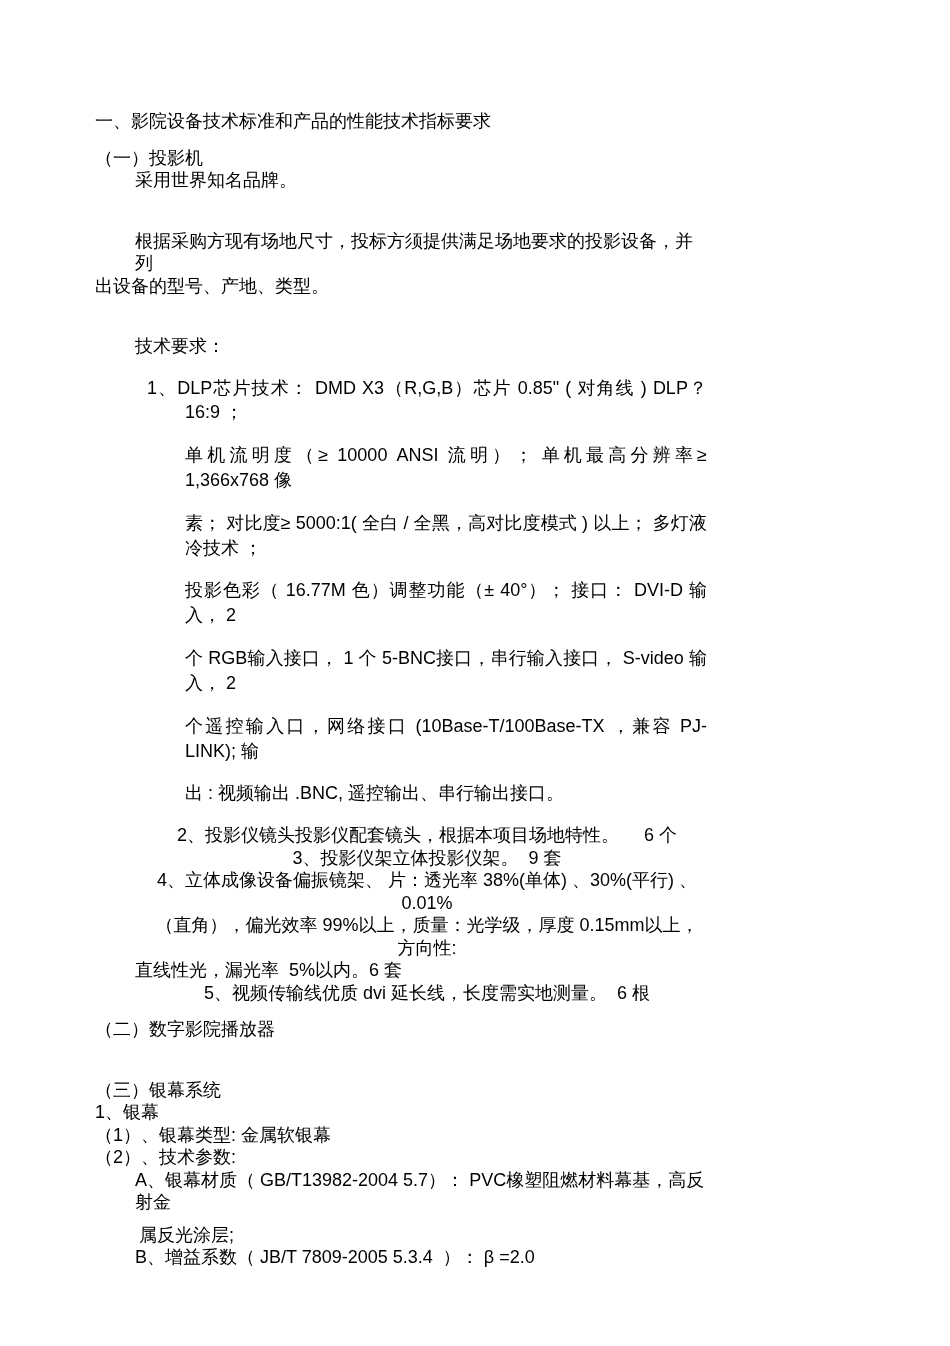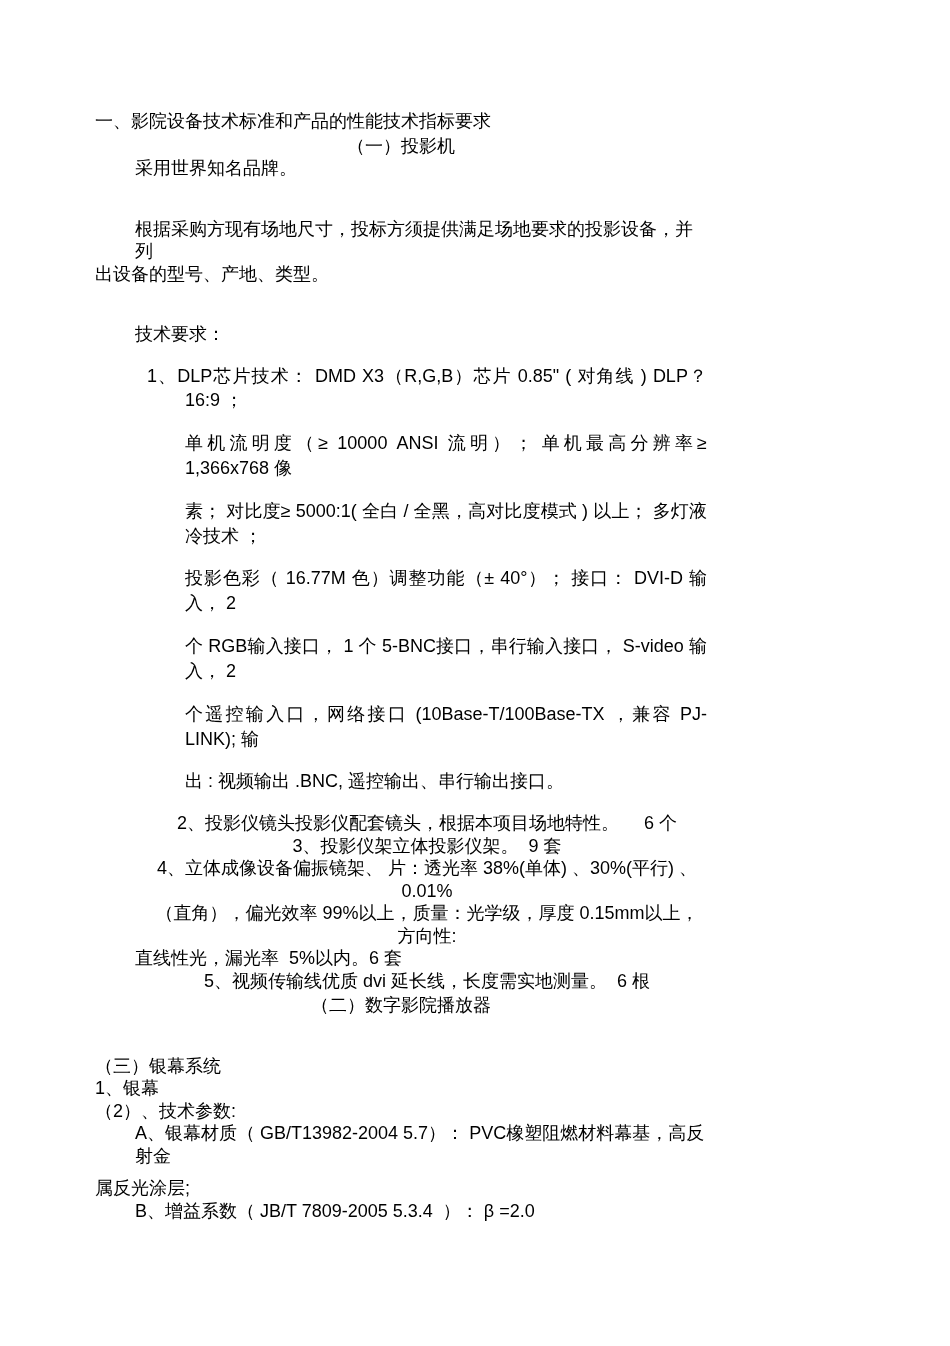--- a/index.html
+++ b/index.html
@@ -17,24 +17,24 @@
     box-sizing: border-box;
     padding: 110px 95px 0 95px;
     overflow: hidden;
   }
   .line {
     font-size: 18px;
     line-height: 1.25;
     white-space: pre-wrap;
     margin: 0;
   }
-  .gap-top-14 { margin-top: 2px; text-align: center; }
+  .gap-top-14 { margin-top: 14px; }
   .gap-top-18 { }
   .gap-top-22 { margin-top: 38px; }
-  .gap-top-10 { margin-top: 10px; }
+  .gap-top-10 { margin-top: 10px; margin-left: 44px; }
   .gap-top-6  { margin-top: 6px; }
 
   .indent1 { padding-left: 0px; }
   .indent2 { padding-left: 40px; }
   .indent3 { padding-left: 52px; text-align: center; }
   .tech-hang {
     font-size: 18px;
     line-height: 1.38;
     padding-left: 90px;
     text-indent: -38px;
@@ -77,20 +77,21 @@
   <p class="line indent2 gap-top-18">直线性光，漏光率  5%以内。6 套</p>
 
   <p class="line indent3 gap-top-18">5、视频传输线优质 dvi 延长线，长度需实地测量。  6 根</p>
 
   <p class="line indent1 gap-top-14">（二）数字影院播放器</p>
 
   <p class="line indent1 gap-top-22">（三）银幕系统</p>
 
   <p class="line indent1 gap-top-18">1、银幕</p>
 
+  <p class="line indent1 gap-top-18">（1）、银幕类型: 金属软银幕</p>
 
   <p class="line indent1 gap-top-18">（2）、技术参数:</p>
 
   <p class="line indent2 gap-top-18">A、银幕材质（ GB/T13982-2004 5.7）： PVC橡塑阻燃材料幕基，高反射金</p>
   <p class="line indent1 gap-top-10">属反光涂层;</p>
 
   <p class="line indent2 gap-top-18">B、增益系数（ JB/T 7809-2005 5.3.4  ）： β =2.0</p>
 
 
 </div>

